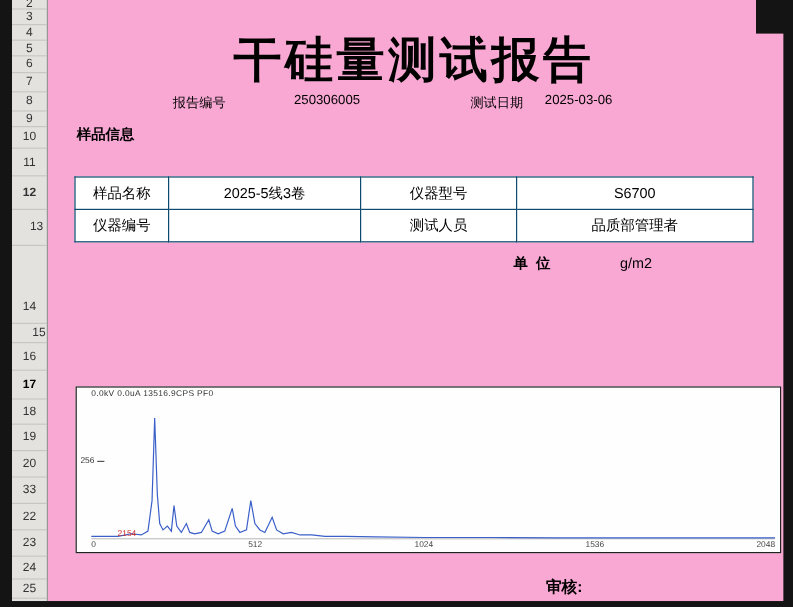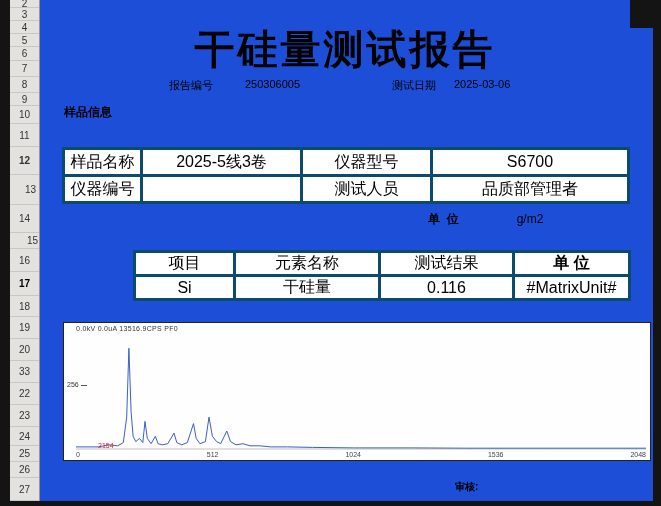--- a/index.html
+++ b/index.html
@@ -4,79 +4,79 @@
 <style>
   html,body{margin:0;padding:0;}
   body{width:661px;height:506px;background:#1a1a1a;font-family:"Liberation Sans",sans-serif;position:relative;overflow:hidden;}
   .left-bar{position:absolute;left:0;top:0;width:10px;height:506px;background:#141414;}
   .right-bar{position:absolute;left:653px;top:0;width:8px;height:506px;background:#141414;}
   .bottom-bar{position:absolute;left:0;top:501px;width:661px;height:5px;background:#141414;}
   .corner-dark{position:absolute;left:630px;top:0;width:31px;height:28px;background:#141414;}
   .gutter{position:absolute;left:10px;top:0;width:30px;height:501px;background:#e4e2df;border-right:1px solid #969696;box-sizing:border-box;}
   .row-num{display:flex;align-items:center;justify-content:center;font-size:10px;color:#333;border-bottom:1px solid #c9c7c3;box-sizing:border-box;cursor:default;}
   .row-num.active{font-weight:bold;color:#000;}
-  .sheet{position:absolute;left:40px;top:0;width:613px;height:501px;background:#1d4ed8;}
+  .sheet{position:absolute;left:40px;top:0;width:613px;height:501px;background:#f9a8d4;}
   .title{position:absolute;left:0;top:22px;width:610px;text-align:center;font-size:40px;font-weight:bold;letter-spacing:3px;color:#000;white-space:nowrap;}
   .meta-item{position:absolute;top:78px;font-size:11px;color:#000;white-space:nowrap;}
   .section-label{position:absolute;left:24px;top:104px;font-size:12px;font-weight:bold;color:#000;text-align:center;}
   table{border-collapse:collapse;table-layout:fixed;position:absolute;background:#fff;}
-  td{border:3px solid #0c4a6e;text-align:center;font-size:16px;color:#000;overflow:hidden;white-space:nowrap;padding:0 2px;box-sizing:border-box;margin-left:44px;}
+  td{border:1px solid #0c4a6e;text-align:center;font-size:12px;color:#000;overflow:hidden;white-space:nowrap;padding:0 2px;box-sizing:border-box;margin-left:44px;}
   .info-table{left:22px;top:147px;width:565px;}
   .info-table td{height:27px;}
   .result-table{left:93px;top:250px;width:495px;}
   .result-table td{height:21px;}
   .bold{font-weight:bold;}
   .unit-label{position:absolute;left:388px;top:211px;font-size:12px;font-weight:bold;white-space:pre;}
   .unit-value{position:absolute;left:440px;top:212px;width:100px;text-align:center;font-size:12px;}
   .chart{position:absolute;left:23px;top:322px;width:588px;height:139px;border:1px solid #222;background:#fefefe;box-sizing:border-box;}
   .chart-anno{position:absolute;left:12px;top:2px;font-size:7px;color:#333;letter-spacing:0.3px;}
   .chart-ylabel{position:absolute;left:3px;top:58px;font-size:7px;color:#333;}
   .chart-ylabel .ytick{display:inline-block;width:6px;border-top:1px solid #555;vertical-align:middle;margin-left:2px;}
   .chart-svg{position:absolute;left:12px;top:12px;width:570px;height:116px;}
   .x-ticks{position:absolute;left:12px;right:4px;bottom:0px;height:9px;display:flex;justify-content:space-between;font-size:7px;color:#444;}
   .peak-label{position:absolute;left:34px;top:119px;font-size:7px;}
-  .review{position:absolute;left:415px;top:480px;font-size:10px;font-weight:bold;color:#000;}
+  .review{position:absolute;left:415px;top:480px;font-size:13px;font-weight:bold;color:#000;}
 </style>
 </head>
 <body>
 
 <div class="left-bar"></div>
 <div class="gutter">
     <div class="row-num" style="height: 8px;">2</div>
     <div class="row-num" style="height: 13px;">3</div>
     <div class="row-num" style="height: 13px;">4</div>
     <div class="row-num" style="height: 13px;">5</div>
     <div class="row-num" style="height: 14px;">6</div>
     <div class="row-num" style="height: 16px;">7</div>
     <div class="row-num" style="height: 16px;">8</div>
     <div class="row-num" style="height: 13px;">9</div>
     <div class="row-num" style="height: 18px;">10</div>
     <div class="row-num" style="height: 23px;">11</div>
     <div class="row-num" style="height: 28px; font-weight: bold;">12</div>
     <div class="row-num" style="height: 30px; padding-left: 12px;">13</div>
-    <div class="row-num" style="height: 28px;">14</div>
+    <div class="row-num" style="height: 28px; margin-top: 37px;">14</div>
     <div class="row-num" style="height: 16px; padding-left: 16px;">15</div>
     <div class="row-num" style="height: 23px;">16</div>
     <div class="row-num active" style="height: 24px;">17</div>
     <div class="row-num" style="height: 21px;">18</div>
     <div class="row-num" style="height: 22px;">19</div>
     <div class="row-num" style="height: 22px;">20</div>
     <div class="row-num" style="height: 22px;">33</div>
     <div class="row-num" style="height: 22px;">22</div>
     <div class="row-num" style="height: 22px;">23</div>
     <div class="row-num" style="height: 19px;">24</div>
     <div class="row-num" style="height: 16px;">25</div>
     <div class="row-num" style="height: 16px;">26</div>
     <div class="row-num" style="height: 23px;">27</div>
   </div>
 
 <div class="sheet">
   <div class="title">干硅量测试报告</div>
 
-  <span class="meta-item" style="left:129px;">报告编号</span>
+  <span class="meta-item" style="left:104px;">报告编号</span>
   <span class="meta-item" style="left:205px;">250306005</span>
   <span class="meta-item" style="left:352px;">测试日期</span>
   <span class="meta-item" style="left:414px;">2025-03-06</span>
 
   <div class="section-label">样品信息</div>
 
   <table class="info-table">
     <colgroup>
         <col style="width:78px">
         <col style="width:160px">
@@ -95,42 +95,20 @@
       <td></td>
       <td>测试人员</td>
       <td>品质部管理者</td>
     </tr>
   </tbody>
     </table>
 
   <span class="unit-label">单  位</span>
   <span class="unit-value">g/m2</span>
 
-  <table class="result-table">
-    <colgroup>
-        <col style="width:100px">
-        <col style="width:145px">
-        <col style="width:134px">
-        <col style="width:116px">
-      </colgroup>
-    <tbody>
-        <tr>
-      <td>项目</td>
-      <td>元素名称</td>
-      <td>测试结果</td>
-      <td class="bold">单  位</td>
-    </tr>
-    <tr>
-      <td>Si</td>
-      <td>干硅量</td>
-      <td>0.116</td>
-      <td>#MatrixUnit#</td>
-    </tr>
-  </tbody>
-    </table>
 
   <div class="chart">
     <div class="chart-anno">0.0kV 0.0uA 13516.9CPS PF0</div>
     <div class="chart-ylabel"><span>256</span><span class="ytick"></span></div>
     <svg class="chart-svg" viewBox="0 0 570 116" preserveAspectRatio="none">
       <line x1="0" y1="114" x2="570" y2="114" stroke="#999" stroke-width="0.6"></line>
       <polyline fill="none" stroke-width="1" stroke="#3a5fc8" points="0.0,111.9 22.3,111.9 33.4,109.8 41.7,110.8 47.3,107.6 50.7,82.2 52.9,13.3 55.1,76.9 57.1,101.3 59.8,106.6 63.5,103.4 66.8,107.6 69.0,86.4 71.3,103.4 75.1,108.7 79.3,101.3 82.1,108.7 86.3,109.8 91.8,108.7 98.0,98.1 100.8,107.6 105.8,109.8 111.3,107.6 117.5,88.6 120.2,103.4 123.9,108.7 129.4,106.6 133.0,82.2 136.4,101.3 140.6,106.6 144.7,108.7 150.8,96.0 154.5,106.6 160.0,109.8 167.0,108.7 174.0,110.8 183.7,110.8 194.8,111.9 211.5,111.9 236.6,112.4 278.3,112.9 334.0,112.9 389.6,113.2 473.1,113.2 570.0,113.2"></polyline>
     </svg>
     <div class="peak-label" style="color: rgb(204, 34, 34);">2154</div>
     <div class="x-ticks">

